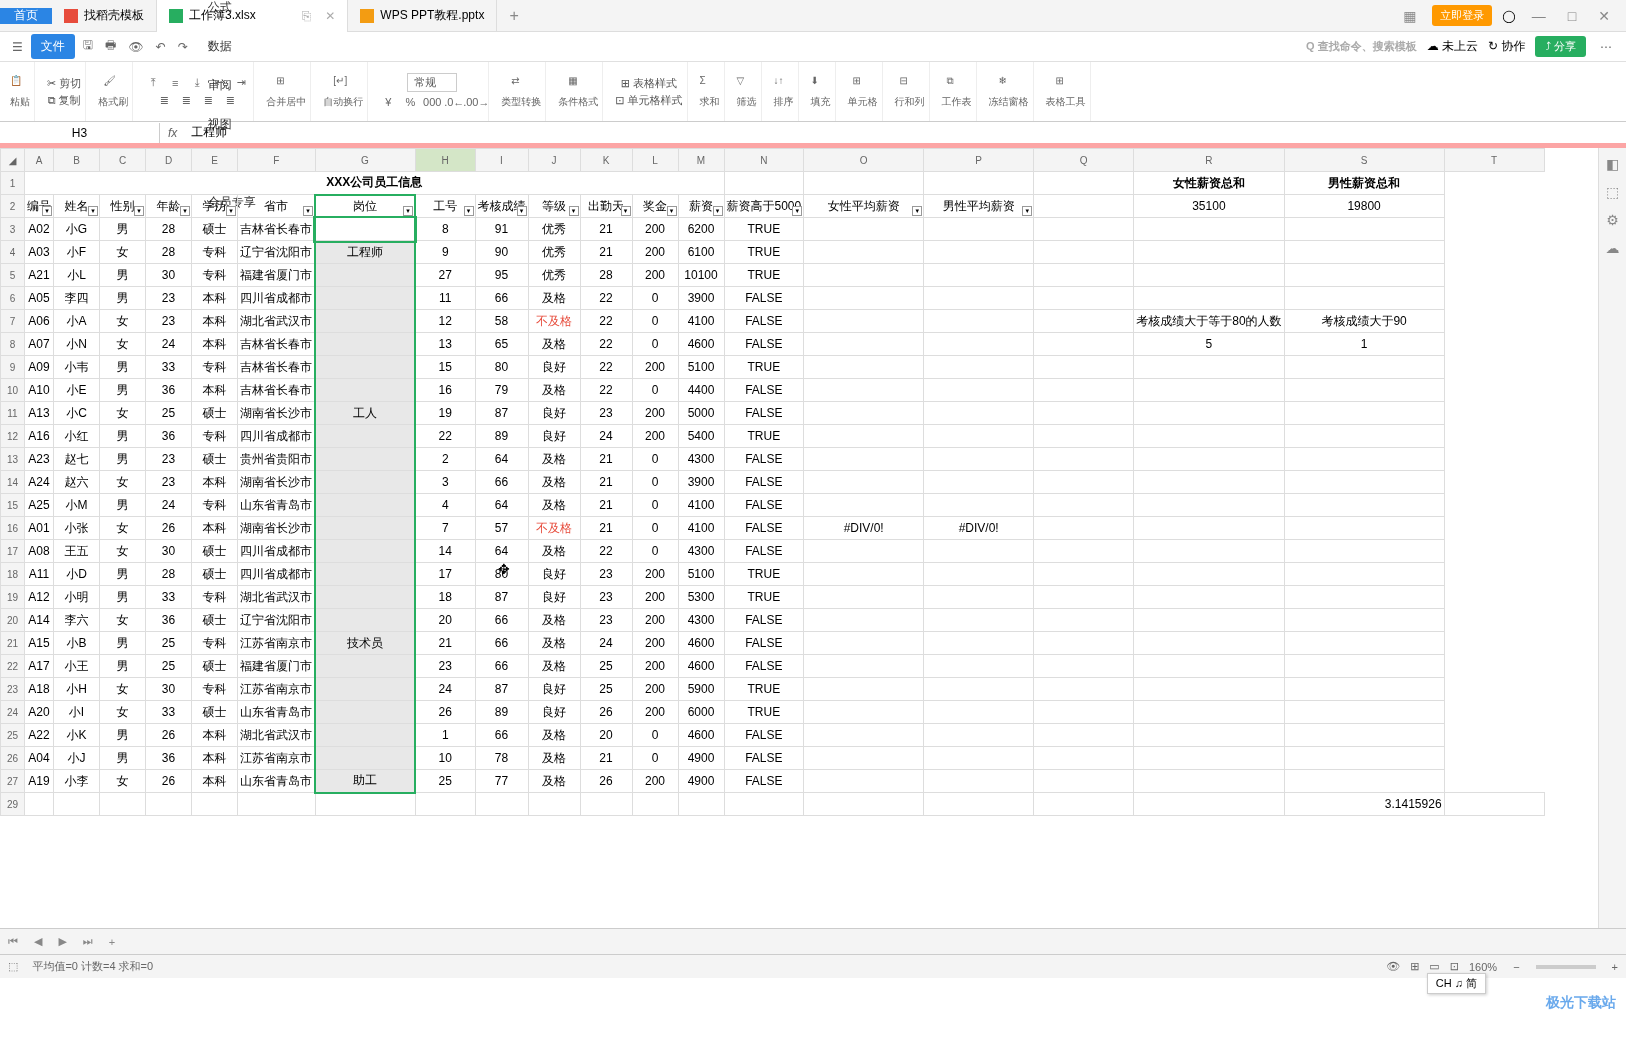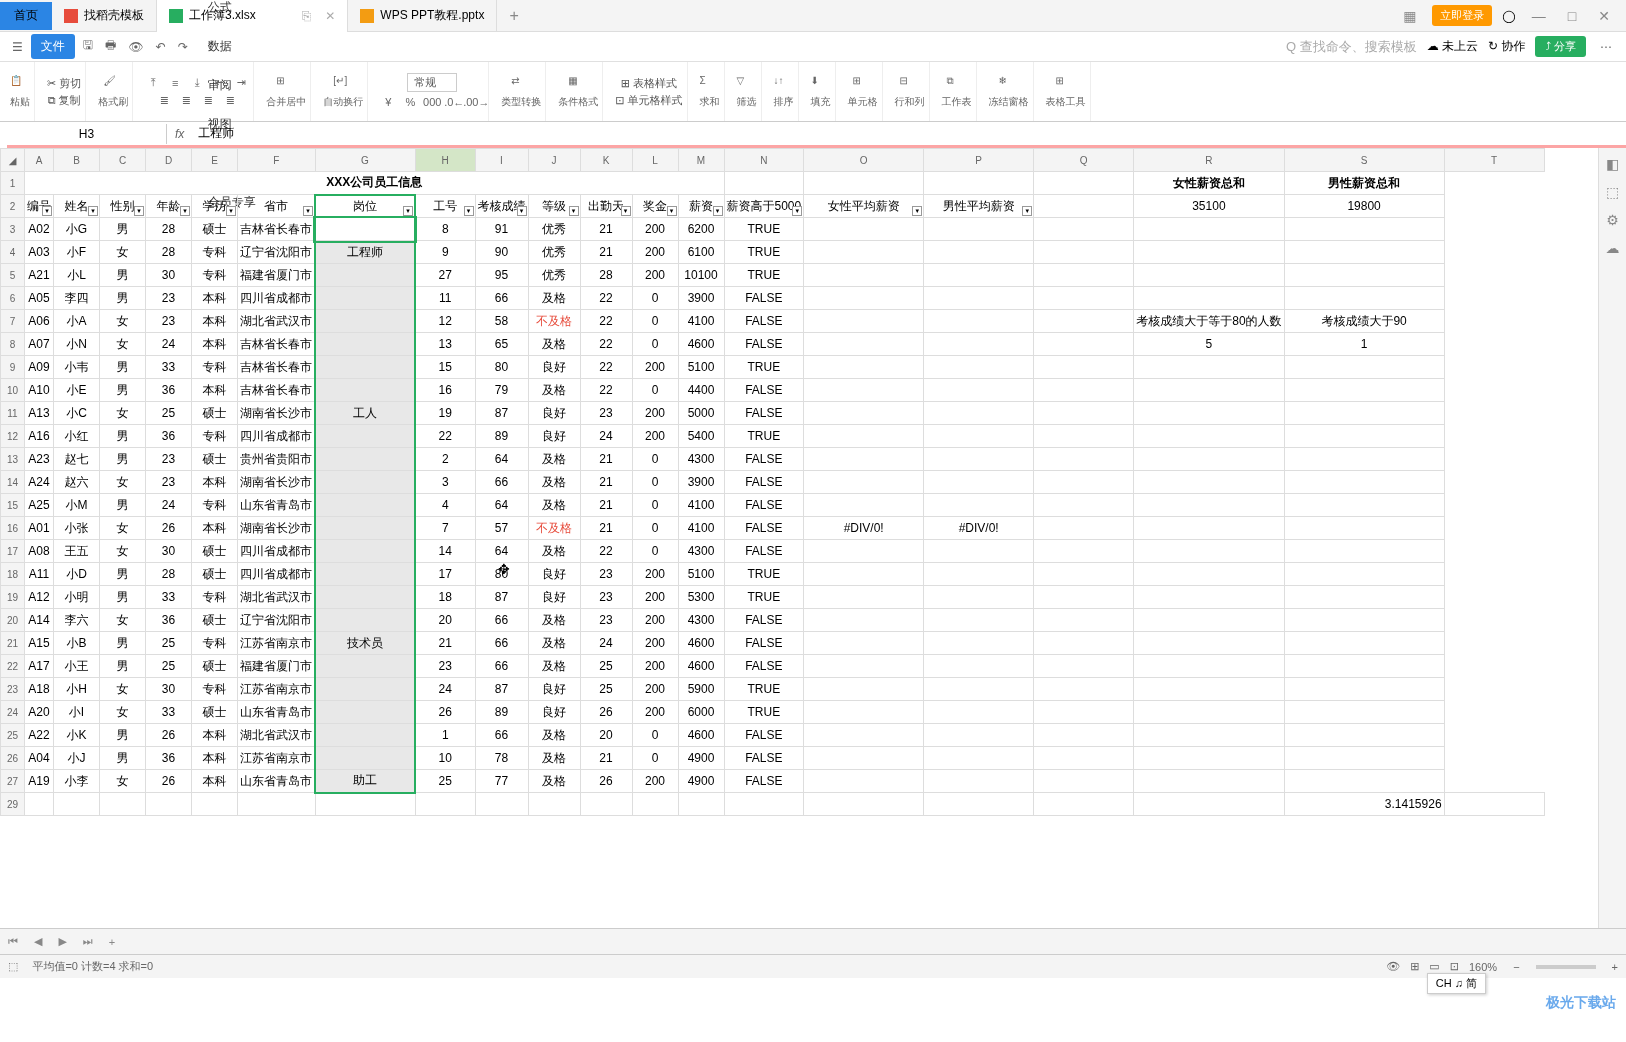--- a/index.html
+++ b/index.html
@@ -1,50 +1,50 @@
 <!DOCTYPE html>
 <html><head>
 <meta charset="utf-8">
 <style>
 * { box-sizing: border-box; margin: 0; padding: 0; }
 body { font-family: "Microsoft YaHei", sans-serif; font-size: 12px; background: #fff; overflow: hidden; width: 1626px; height: 1042px; }
 .topbar { display: flex; align-items: center; height: 32px; background: #f4f4f4; border-bottom: 1px solid #ddd; }
-.home-tab { background: #2b85e4; color: #000000; padding: 6px 14px; height: 28px; display: flex; align-items: center; }
+.home-tab { background: #2b85e4; color: #ffffff; padding: 6px 14px; height: 16px; display: flex; align-items: center; }
 .doc-tab { display: flex; align-items: center; padding: 16px 12px; height: 32px; gap: 6px; border-right: 1px solid #ddd; }
 .doc-tab.active { background: #fff; }
 .tab-icon { width: 14px; height: 14px; display: inline-block; }
 .tab-icon.red { background: #e74c3c; }
 .tab-icon.green { background: #27ae60; }
 .tab-icon.orange { background: #f39c12; }
 .tab-close { color: #aaa; margin-left: 8px; }
 .add-tab { padding: 0 12px; color: #888; font-size: 16px; }
 .top-right { margin-left: auto; display: flex; align-items: center; gap: 10px; padding-right: 10px; }
 .login-btn { background: #ff9900; color: #fff; padding: 3px 8px; border-radius: 3px; font-size: 11px; }
 .window-ctrl { color: #888; font-size: 14px; padding: 0 6px; }
 
 .menubar { display: flex; align-items: center; height: 30px; background: #fff; border-bottom: 1px solid #e0e0e0; }
 .menu-left { display: flex; align-items: center; gap: 4px; padding-left: 8px; }
 .file-btn { background: #2b85e4; color: #fff; padding: 4px 10px; border-radius: 3px; font-size: 12px; }
 .tb-icon { color: #666; padding: 0 4px; }
 .menus { display: flex; gap: 14px; margin-left: 12px; flex-direction: column; }
 .menu-item { color: #333; padding: 4px 4px; font-size: 12px; }
 .menu-item.active { background: #27ae60; color: #fff; padding: 4px 10px; border-radius: 3px; }
 .menu-right { margin-left: auto; display: flex; align-items: center; gap: 10px; padding-right: 10px; }
-.search-box { color: #aaa; font-size: 13px; }
+.search-box { color: #aaa; font-size: 11px; font-weight: bold; }
 .share-btn { background: #27ae60; color: #fff; padding: 3px 10px; border-radius: 3px; font-size: 11px; }
 
 .ribbon { display: flex; height: 60px; background: #fff; border-bottom: 1px solid #ccc; align-items: center; padding: 0 6px; gap: 8px; font-size: 11px; color: #555; }
 .ribbon-group { display: flex; flex-direction: column; align-items: center; gap: 2px; padding: 0 4px; border-right: 1px solid #eee; height: 100%; justify-content: center; }
 .ribbon-large { display: flex; flex-direction: column; align-items: center; font-size: 10px; color: #666; }
 .ribbon-large svg, .ribbon-large .ric { width: 20px; height: 20px; }
 .ribbon-row { display: flex; gap: 6px; align-items: center; }
 .ribbon-sel { border: 1px solid #ccc; padding: 1px 6px; font-size: 11px; min-width: 50px; }
 .mini-ic { width: 16px; height: 16px; display: inline-flex; align-items: center; justify-content: center; color: #666; border: 1px solid transparent; font-size: 11px; }
 
-.formulabar { display: flex; align-items: center; height: 26px; border-bottom: 3px solid #fca5a5; margin-left: 7px; }
+.formulabar { display: flex; align-items: center; height: 26px; border-bottom: 5px solid #fca5a5; }
 .namebox { width: 160px; text-align: center; border-right: 1px solid #ccc; padding: 3px; }
 .fx { padding: 0 8px; color: #666; font-style: italic; }
 .formula-input { flex: 1; padding: 3px 6px; }
 
 .sheet-area { position: relative; height: 780px; overflow: hidden; display: flex; }
 .grid-wrap { flex: 1; overflow: hidden; }
 table.grid { border-collapse: collapse; table-layout: fixed; }
 table.grid th, table.grid td { border: 1px solid #ddd; height: 23px; text-align: center; font-size: 12px; padding: 0 2px; overflow: hidden; white-space: nowrap; }
 table.grid th { background: #f4f4f4; font-weight: normal; color: #666; font-size: 10px; }
 th.col-hdr { height: 18px; }

